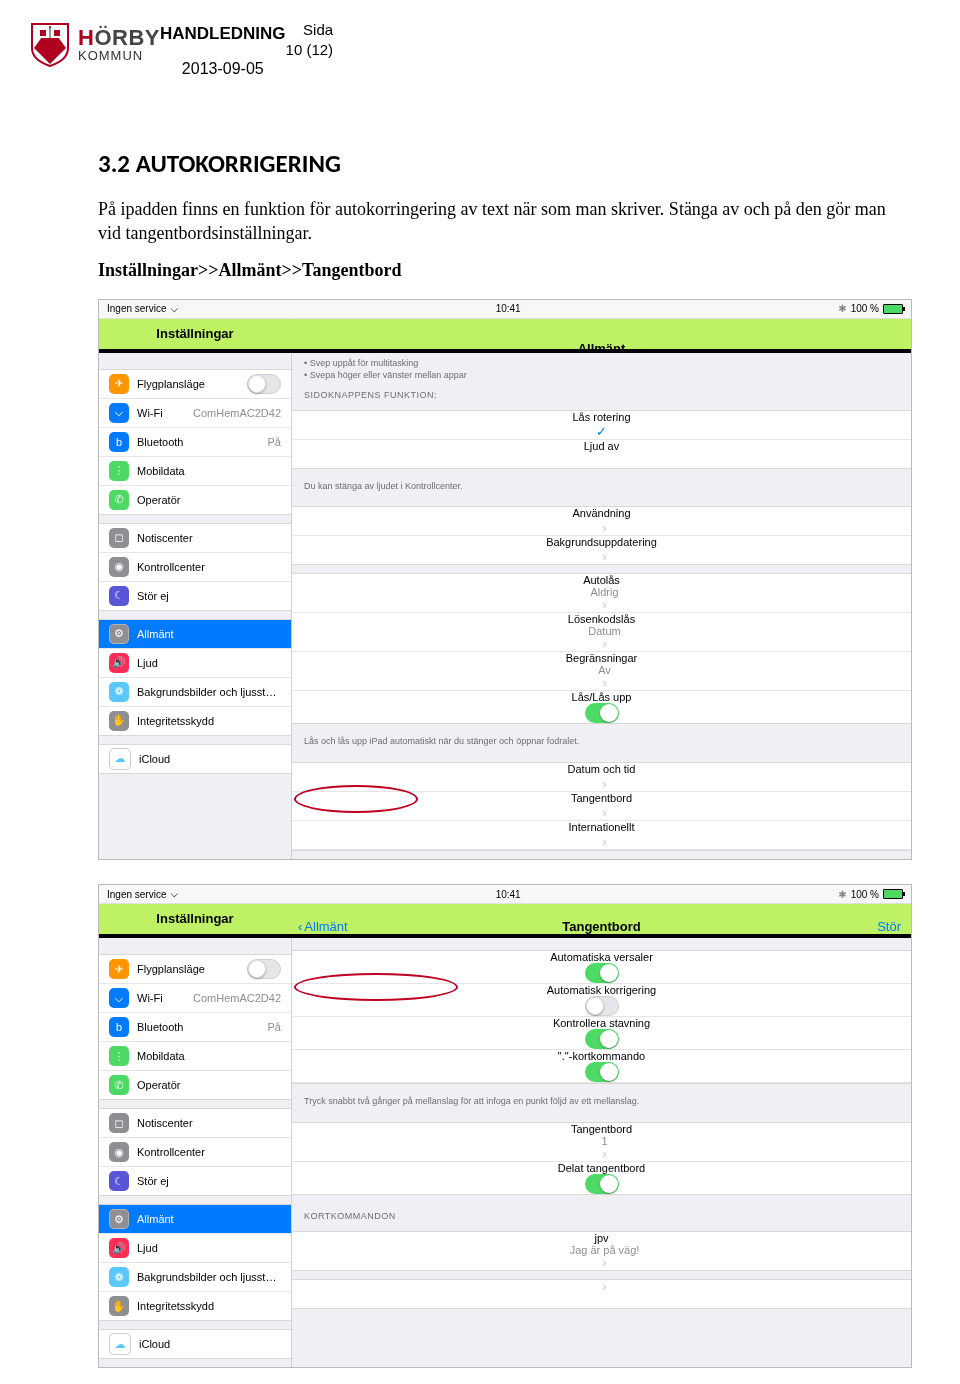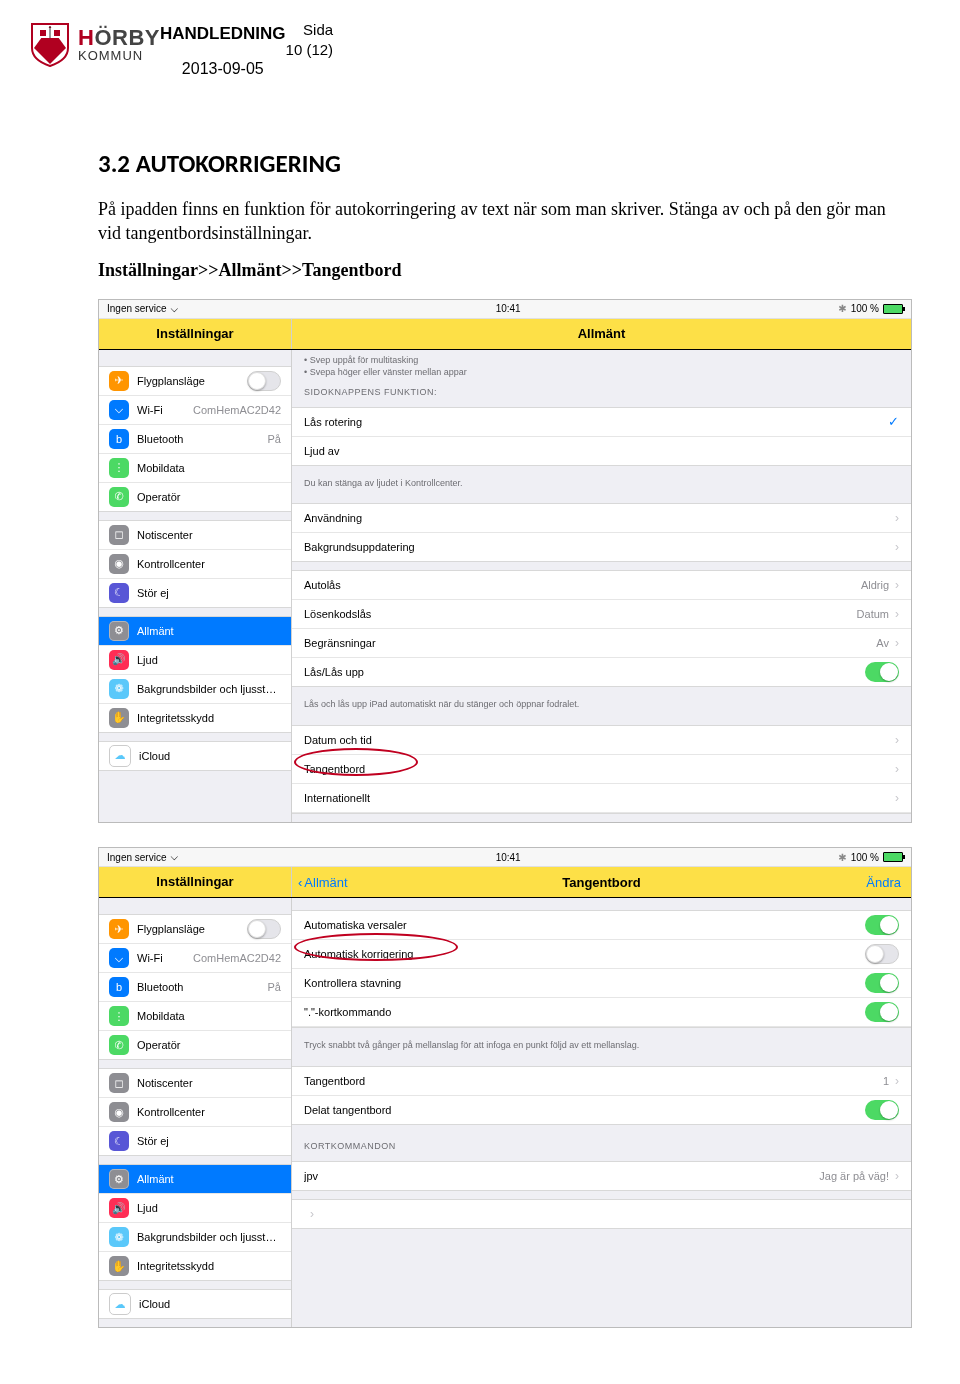--- a/index.html
+++ b/index.html
@@ -121,23 +121,23 @@
     position: absolute;
     right: -3px;
     top: 2px;
     width: 2px;
     height: 4px;
     background: #000;
   }
   .titlebar {
     display: flex;
     justify-content: space-between;
-    align-items: center;
-    background: #fde047;
-    border-bottom: 1px solid #000000;
+    align-items: flex-end;
+    background: #bef264;
+    border-bottom: 4px solid #000000;
     height: 30px;
   }
   .title-left {
     width: 192px;
     text-align: center;
     font-weight: bold;
     font-size: 13px;
     border-right: 1px solid #d0d0d0;
     line-height: 30px;
   }
@@ -272,21 +272,21 @@
   }
   .row.selected .label { color: #fff; }
   .row.selected .icon { box-shadow: 0 0 0 1px rgba(255,255,255,0.35) inset; }
   .circle-mark {
     position: absolute;
     border: 2px solid #c00020;
     border-radius: 50%;
     pointer-events: none;
   }
   .detail .group, .detail .hint, .detail .header-label { margin-left: 0; margin-right: 0; }
-  .detail .row { padding-left: 12px; padding-right: 12px; }
+  .detail .row { padding-left: 12px; padding-right: 12px; flex-direction: column; }
   .bullet-hint {
     font-size: 9px;
     color: #6d6d72;
     padding: 0 12px;
     line-height: 1.4;
   }
   .rel { position: relative; }
 </style>
 </head>
 <body>
@@ -492,21 +492,21 @@
       </div>
     </div>
     <div class="titlebar">
       <div class="title-left">Inställningar</div>
       <div class="title-right">
         <div class="title-back">
           <span>‹</span>
           <span>Allmänt</span>
         </div>
         <div class="title-center">Tangentbord</div>
-        <div class="title-edit">Ändra</div>
+        <div class="title-edit">Stör</div>
       </div>
     </div>
     <div class="split">
       <div class="sidebar">
         <div class="group">
           <div class="row">
             <span class="icon" style="background:#ff9500">✈</span>
             <span class="label">Flygplansläge</span>
             <span class="toggle off">
                 <span class="knob"></span>

